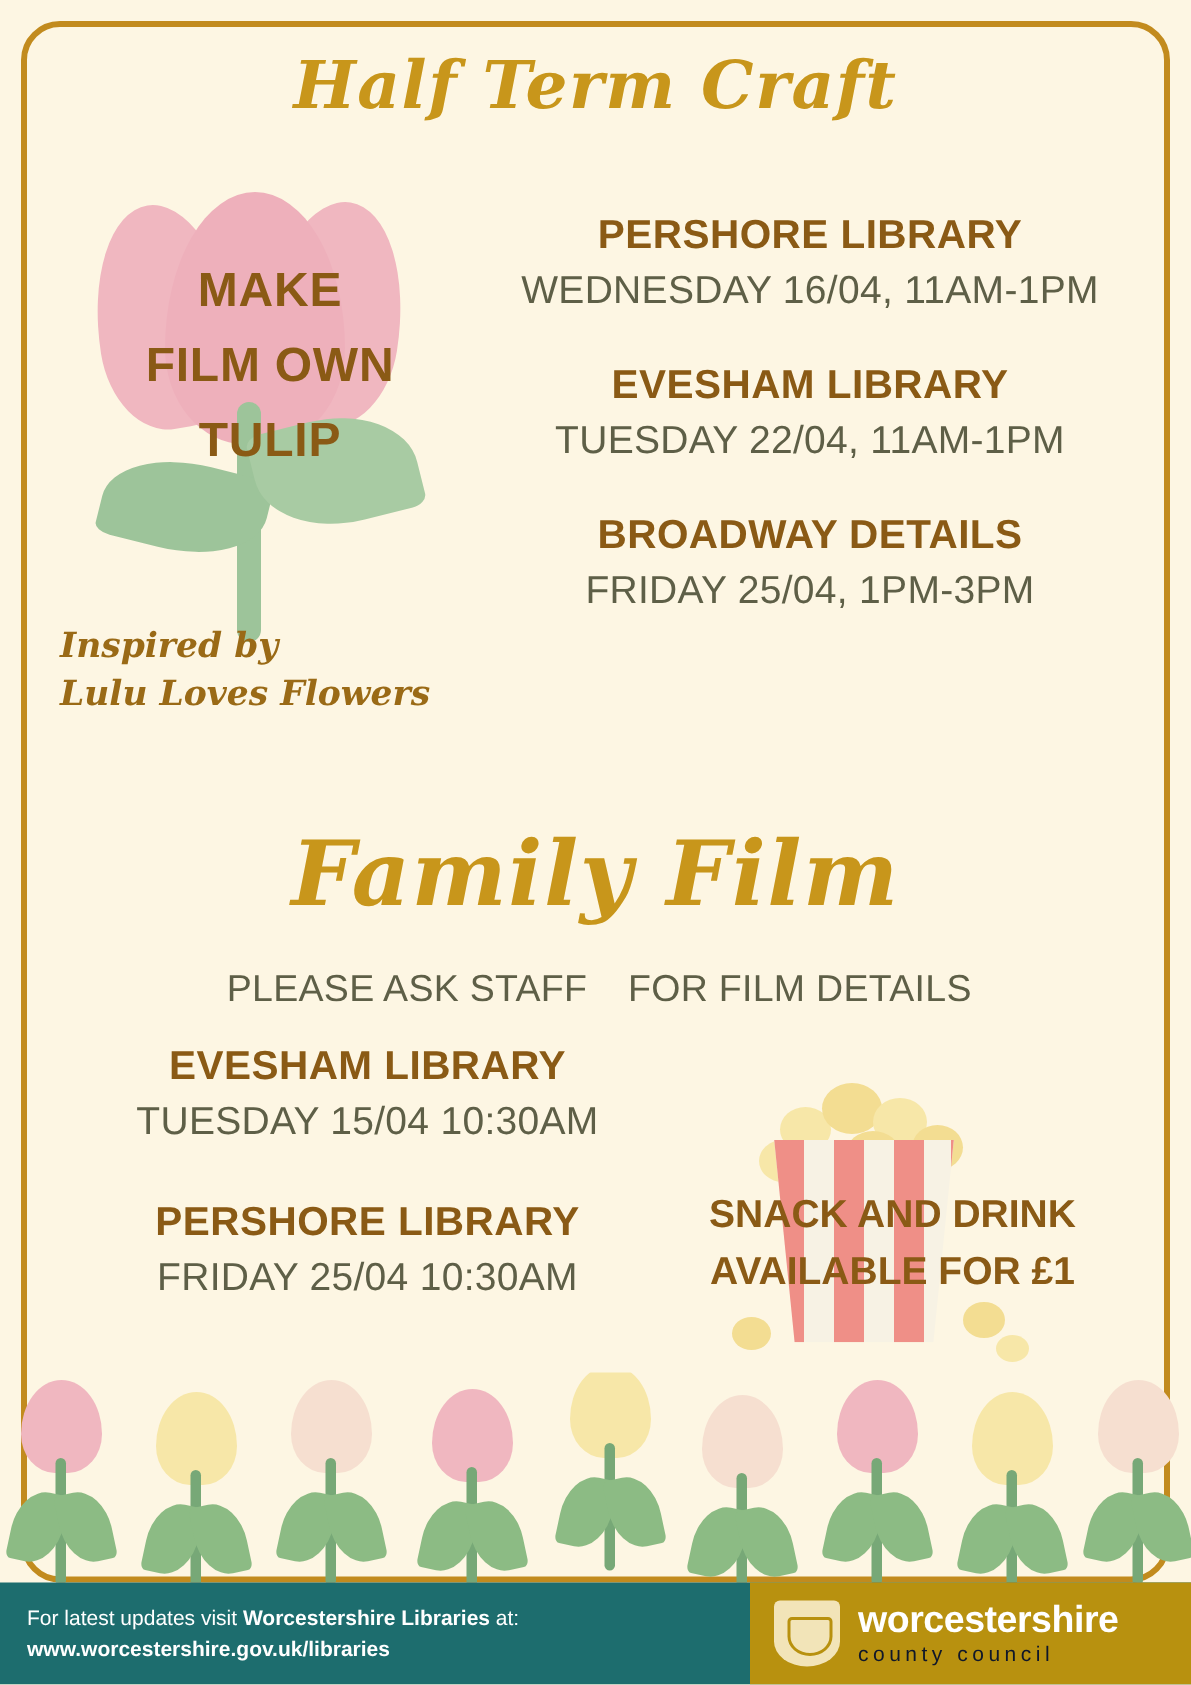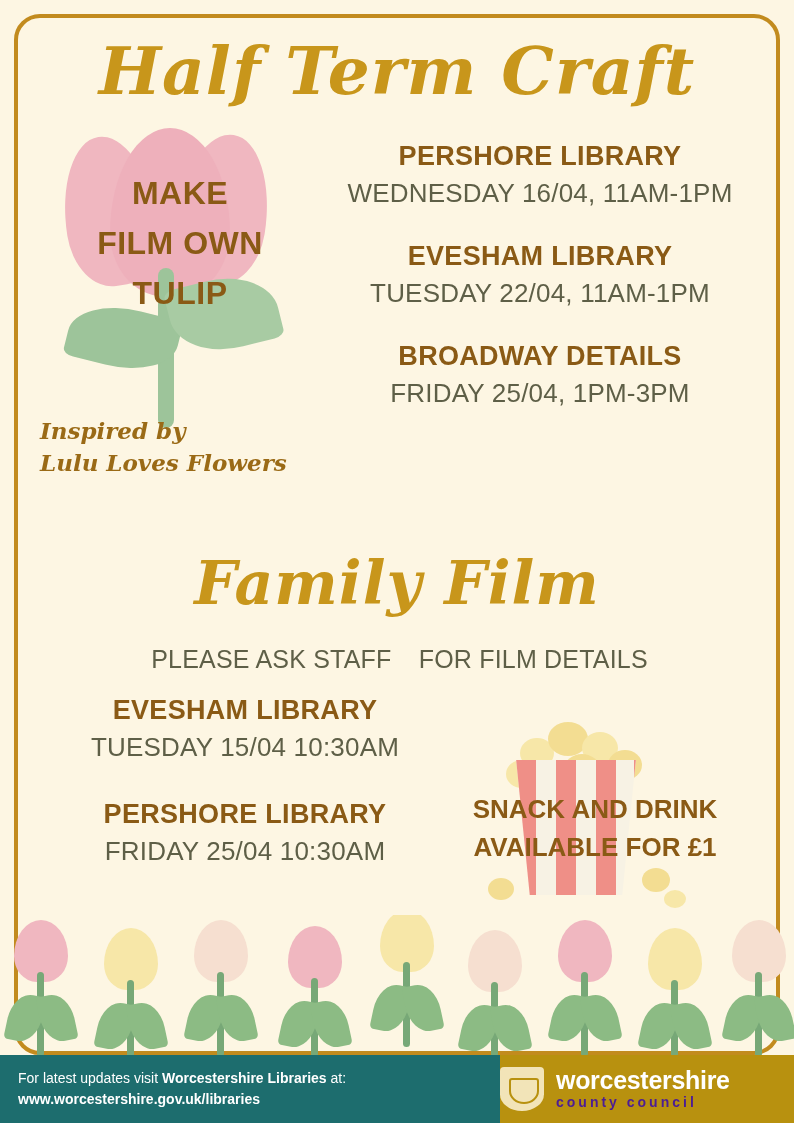--- a/index.html
+++ b/index.html
@@ -31,21 +31,21 @@
   
   .title {
     position: absolute;
     top: 32px;
     left: 0;
     width: 794px;
     text-align: center;
     font-family: "DejaVu Serif", serif;
     font-style: italic;
     font-weight: bold;
-    font-size: 66px;
+    font-size: 44px;
     letter-spacing: 1px;
     color: #c8961b;
   }
 
   
   .tulip-art {
     position: absolute;
     left: 58px;
     top: 128px;
     width: 250px;
@@ -262,20 +262,21 @@
   }
   .footer-text b { font-weight: bold; }
   .logo-block {
     position: absolute;
     right: 0; top: 0;
     height: 68px;
     width: 294px;
     background: #b8910f;
     display: flex;
     align-items: center;
+    padding-left: 16px;
   }
   .crest {
     width: 44px; height: 44px;
     background: #f2e4b8;
     border-radius: 4px 4px 50% 50% / 4px 4px 38% 38%;
     margin-right: 12px;
     position: relative;
     flex: none;
   }
   .crest:after {
@@ -287,25 +288,24 @@
     border-radius: 3px 3px 50% 50%;
   }
   .logo-words .l1 {
     color: #ffffff;
     font-size: 25px;
     font-weight: bold;
     line-height: 26px;
     letter-spacing: -0.3px;
   }
   .logo-words .l2 {
-    color: #4c1d95;
+    color: #0f172a;
     font-size: 14px;
     letter-spacing: 3px;
     line-height: 18px;
-    font-weight: bold;
   }
 </style>
 </head>
 <body>
 
 <div class="poster">
 
   <div class="frame"></div>
 
   <div class="title">Half Term Craft</div>

